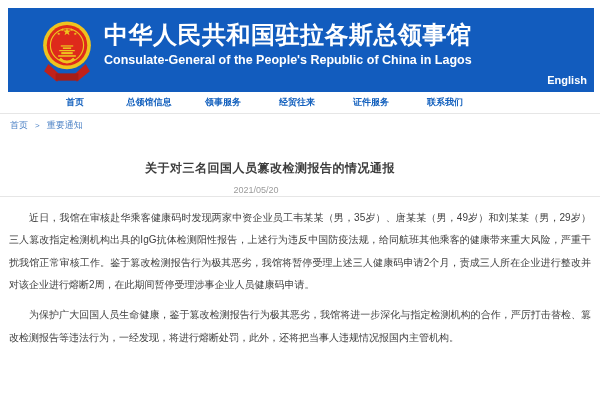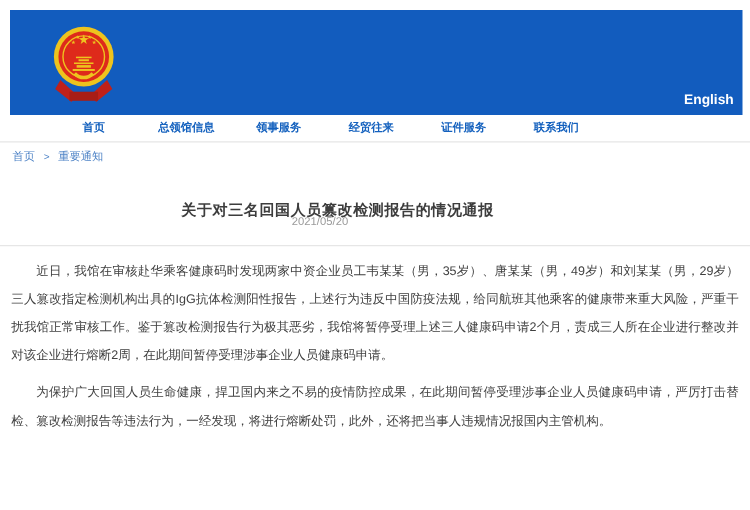--- a/index.html
+++ b/index.html
@@ -30,21 +30,21 @@
   
   .breadcrumb { position:absolute; left:10px; top:114px; height:22px;
                 display:flex; align-items:center; gap:7px;
                 font-size:9px; color:var(--breadcrumb-link,#4e83c6); }
   .crumb { cursor:pointer; }
   .crumb-sep { font-size:8px; color:var(--breadcrumb-link,#4e83c6); }
 
   
   .article-title { position:absolute; left:0; top:160px; width:540px; text-align:center;
                    font-size:12px; font-weight:bold; color:#3d3d3d; letter-spacing:0.5px; }
-  .article-date { position:absolute; left:0; top:172px; width:512px; text-align:center;
+  .article-date { position:absolute; left:0; top:185px; width:512px; text-align:center;
                   font-size:9px; color:var(--date-gray,#9b9b9b); }
   .article-body { position:absolute; left:9px; top:201px; width:582px; padding-top:6px;
                   font-size:10px; line-height:22.4px; color:var(--body-text,#404040);
                   text-align:justify; }
   .article-body p { text-indent:2em; margin-bottom:7.6px; }
 </style>
 </head>
 <body>
 
 <div class="page">
@@ -70,20 +70,24 @@
       <use href="#st" transform="translate(68,34) scale(3.4)" fill="#eec31e"></use>
 
       <rect x="40" y="56" width="24" height="2.4" fill="#eec31e"></rect>
       <rect x="44" y="60" width="16" height="3" fill="#eec31e"></rect>
       <rect x="37" y="65" width="30" height="2.4" fill="#eec31e"></rect>
       <rect x="41" y="69" width="22" height="4" fill="#eec31e"></rect>
       <rect x="35" y="75" width="34" height="3" fill="#eec31e"></rect>
 
       <path d="M36 84 A22 22 0 0 0 68 84 L64 80 A16 16 0 0 1 40 80 Z" fill="#eec31e"></path>
     </svg>
+    <div class="banner-titles">
+      <div class="cn-title">中华人民共和国驻拉各斯总领事馆</div>
+      <div class="en-title">Consulate-General of the People's Republic of China in Lagos</div>
+    </div>
     <div class="english-link">English</div>
   </div>
 
   <div class="nav">
     <div class="nav-item">首页</div>
     <div class="nav-item">总领馆信息</div>
     <div class="nav-item">领事服务</div>
     <div class="nav-item">经贸往来</div>
     <div class="nav-item">证件服务</div>
     <div class="nav-item">联系我们</div>
@@ -97,16 +101,16 @@
     <span class="crumb">重要通知</span>
   </div>
 
   <div class="article-title">关于对三名回国人员篡改检测报告的情况通报</div>
   <div class="article-date">2021/05/20</div>
 
   <div class="rule rule-2"></div>
 
   <div class="article-body">
     <p>近日，我馆在审核赴华乘客健康码时发现两家中资企业员工韦某某（男，35岁）、唐某某（男，49岁）和刘某某（男，29岁）三人篡改指定检测机构出具的IgG抗体检测阳性报告，上述行为违反中国防疫法规，给同航班其他乘客的健康带来重大风险，严重干扰我馆正常审核工作。鉴于篡改检测报告行为极其恶劣，我馆将暂停受理上述三人健康码申请2个月，责成三人所在企业进行整改并对该企业进行熔断2周，在此期间暂停受理涉事企业人员健康码申请。</p>
-    <p>为保护广大回国人员生命健康，捍卫国内来之不易的疫情防控成果，在此期间暂停受理涉事企业人员健康码申请，严厉打击替检、篡改检测报告等违法行为，一经发现，将进行熔断处罚，此外，还将把当事人违规情况报国内主管机构。</p>
+    <p>为保护广大回国人员生命健康，鉴于篡改检测报告行为极其恶劣，我馆将进一步深化与指定检测机构的合作，严厉打击替检、篡改检测报告等违法行为，一经发现，将进行熔断处罚，此外，还将把当事人违规情况报国内主管机构。</p>
   </div>
 
 </div>
 
 </body></html>

